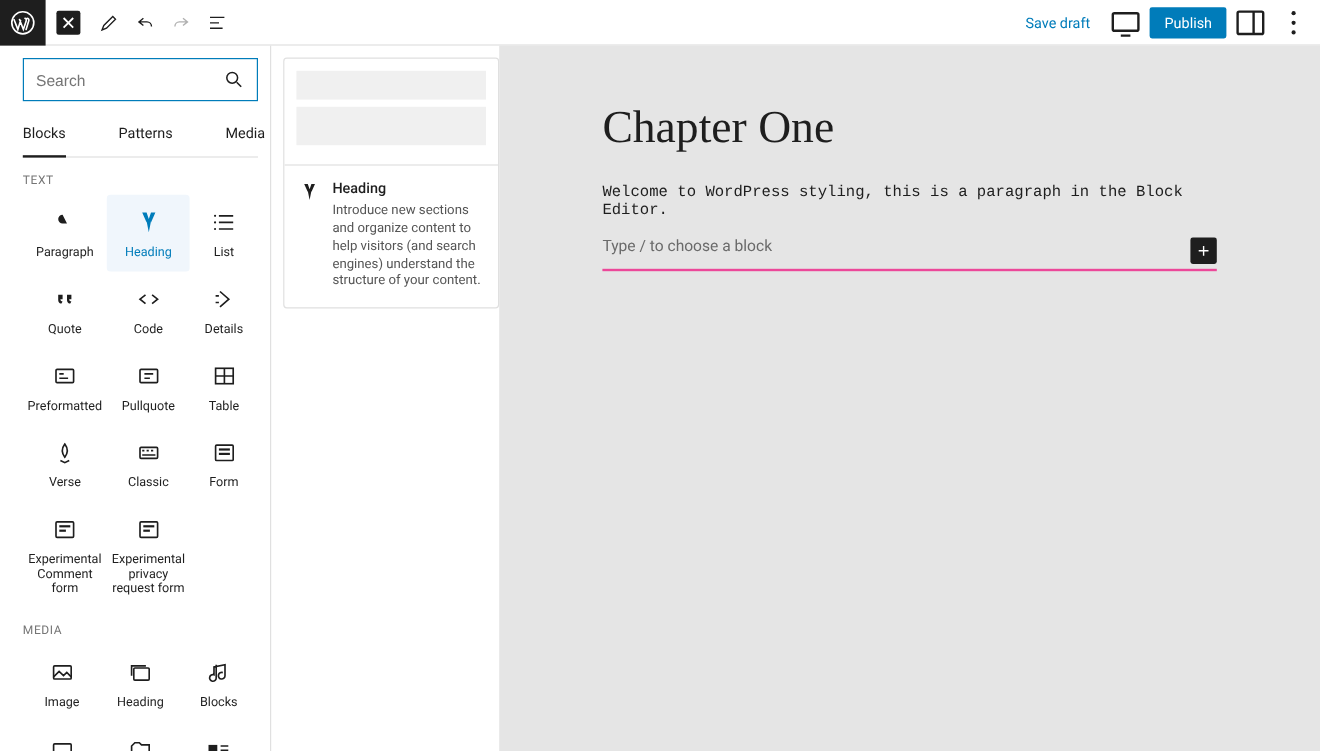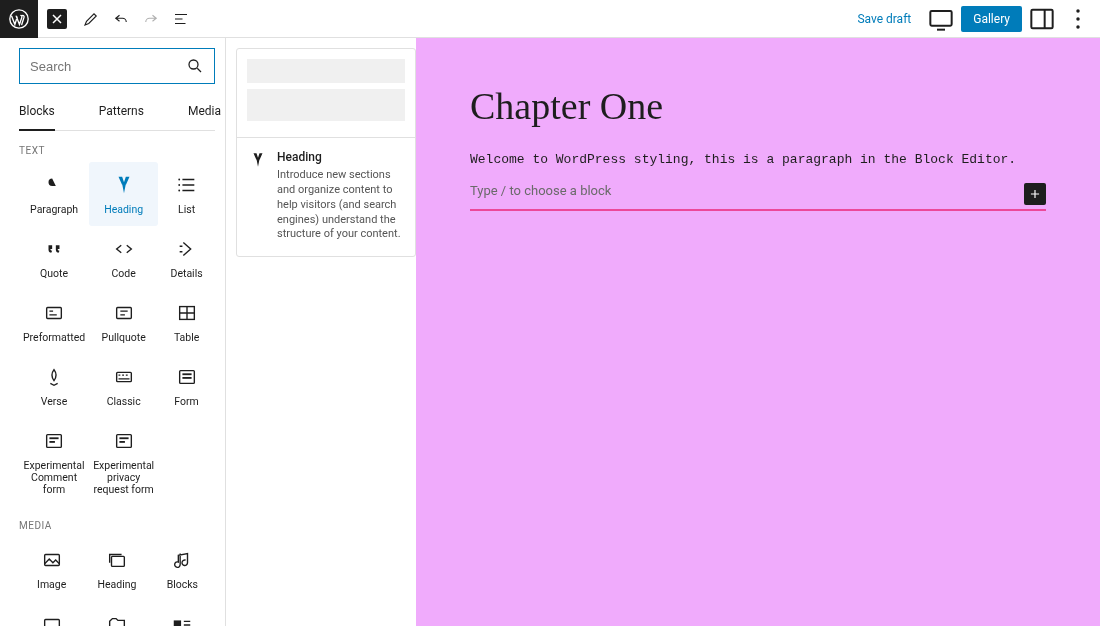--- a/index.html
+++ b/index.html
@@ -39,21 +39,21 @@
 .preview-card { border: 1px solid #e0e0e0; border-radius: 3px; background: #fff; overflow: hidden; }
 .preview-visual { padding: 10px; }
 .gray-bar { background: #f0f0f0; height: 24px; margin-bottom: 6px; }
 .preview-text { font-family: Georgia, serif; font-size: 12px; padding: 6px 2px; }
 .gray-bar.tall { height: 32px; margin-top: 6px; }
 .preview-desc { border-top: 1px solid #e0e0e0; padding: 12px 12px 14px 12px; display: flex; gap: 10px; align-items: flex-start; }
 .preview-desc svg { width: 18px; height: 18px; flex-shrink: 0; margin-top: 1px; }
 .preview-desc-text .t { font-size: 12px; font-weight: 500; margin-bottom: 4px; }
 .preview-desc-text .d { font-size: 11px; color: #555; line-height: 1.35; }
 
-.canvas { flex: 1; background: #f0abfc; padding: 46px 54px; overflow:auto; }
+.canvas { flex: 1; background: #e5e5e5; padding: 46px 86px; overflow:auto; }
 .canvas h1 { font-family: Georgia, 'Times New Roman', serif; font-size: 38px; font-weight: 500; margin-bottom: 24px; }
 .canvas p.paragraph { font-size: 13px; margin-bottom: 14px; color: #1e1e1e; font-family: Liberation Mono, monospace; }
 .block-placeholder { display:flex; align-items:flex-start; justify-content:space-between; border-bottom: 2px solid #ec4899; padding: 2px 0 4px 0; }
 .block-placeholder .ph { color: #6a6a6a; font-size: 13px; }
 .add-block { width: 22px; height: 22px; background: #1e1e1e; border-radius: 2px; display:flex; align-items:center; justify-content:center; cursor:pointer; }
 .add-block svg { width: 14px; height: 14px; }
 </style>
 </head>
 <body>
 
@@ -94,21 +94,21 @@
       </div>
   </div>
   <div class="topbar-right">
     <span class="save-draft">Save draft</span>
     <div class="right-icon-btn">
         <svg viewBox="0 0 24 24">
           <rect x="4" y="6" width="16" height="11" rx="1" fill="none" stroke="#1e1e1e" stroke-width="1.5"></rect>
           <path d="M9 20h6" stroke="#1e1e1e" stroke-width="1.5"></path>
         </svg>
       </div>
-    <div class="publish-btn">Gallery</div>
+    <div class="publish-btn">Publish</div>
     <div class="right-icon-btn">
         <svg viewBox="0 0 24 24">
           <rect x="4" y="5" width="16" height="14" rx="1" fill="none" stroke="#1e1e1e" stroke-width="1.5"></rect>
           <path d="M14 5v14" stroke="#1e1e1e" stroke-width="1.5"></path>
         </svg>
       </div>
     <div class="right-icon-btn">
         <svg viewBox="0 0 24 24">
           <circle cx="12" cy="6" r="1.3" fill="#1e1e1e"></circle>
           <circle cx="12" cy="12" r="1.3" fill="#1e1e1e"></circle>

